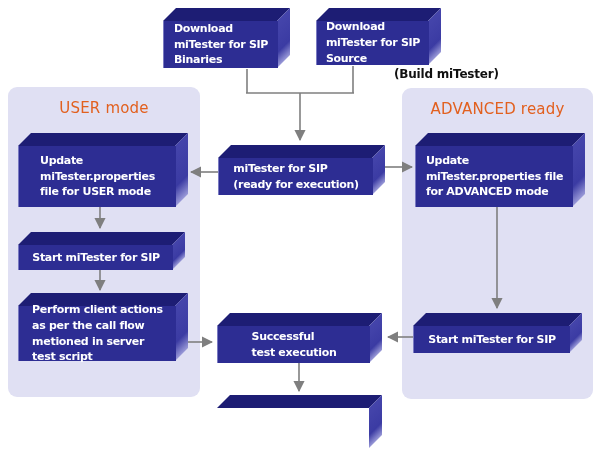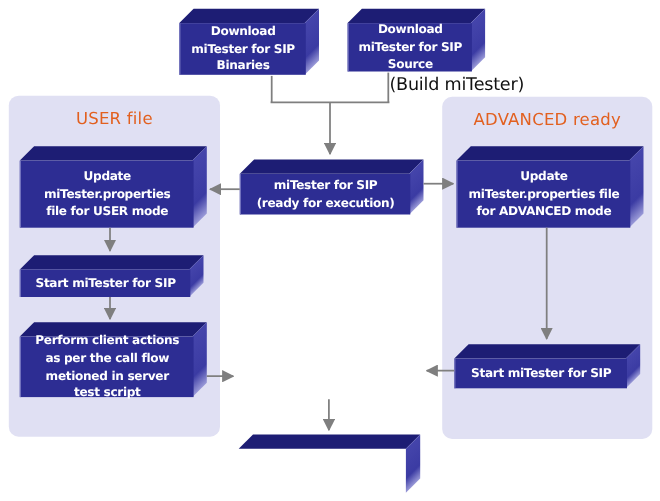--- a/index.html
+++ b/index.html
@@ -22,38 +22,38 @@
   }
   .b3d .rightf{
     position:absolute;right:0;top:13px;width:13px;height:calc(100% - 13px);
     background:linear-gradient(to bottom,#4545ab 0%,var(--box-side,#3b3ba3) 68%,#9a9ad8 100%);
     transform:skewY(-45deg);transform-origin:0 0;
   }
   .b3d .front{
     position:absolute;left:0;top:13px;width:calc(100% - 13px);height:calc(100% - 13px);
     background:var(--box-front,#2d2d93);
     border-left:1px solid #7a7ac2;
-    display:flex;align-items:center;justify-content:center;text-align:center;
+    display:flex;align-items:center;justify-content:center;text-align:left;
     color:var(--box-text,#ffffff);font-weight:bold;font-size:11px;line-height:1.45;
     letter-spacing:-0.3px;white-space:pre-line;
   }
   .note{
-    position:absolute;z-index:6;font-size:16px;font-weight:normal;
-    color:var(--note-text,#111111);letter-spacing:-0.2px;
+    position:absolute;z-index:6;font-size:12px;font-weight:bold;
+    color:var(--note-text,#111111);letter-spacing:-0.2px;margin-left:40px;
   }
   .connectors{position:absolute;left:0;top:0;z-index:5;pointer-events:none;}
   .connectors line{stroke:var(--arrow-gray,#7f7f7f);stroke-width:1.6;}
 </style>
 </head>
 <body>
 
 <div class="stage">
 
   <div class="panel" style="left:8px;top:87px;width:192px;height:310px">
-    <div class="panel-title">USER file</div>
+    <div class="panel-title">USER mode</div>
   </div>
   <div class="panel" style="left:402px;top:88px;width:191px;height:311px">
     <div class="panel-title">ADVANCED ready</div>
   </div>
 
   <svg class="connectors" width="600" height="455" viewBox="0 0 600 455">
     <defs>
       <marker id="ah" viewBox="0 0 10 10" refX="9" refY="5" markerWidth="7" markerHeight="7" orient="auto">
         <path d="M0,0 L10,5 L0,10 z" style="fill:var(--arrow-gray,#7f7f7f)"></path>
       </marker>
@@ -121,20 +121,26 @@
 
   <div class="b3d" style="left:18px;top:293px;width:170px;height:68px">
     <div class="topf"></div>
     <div class="rightf"></div>
     <div class="front">Perform client actions
 as per the call flow
 metioned in server
 test script</div>
   </div>
 
+  <div class="b3d" style="left:217px;top:313px;width:165px;height:50px">
+    <div class="topf"></div>
+    <div class="rightf"></div>
+    <div class="front">Successful
+test execution</div>
+  </div>
 
   <div class="b3d" style="left:413px;top:313px;width:169px;height:40px">
     <div class="topf"></div>
     <div class="rightf"></div>
     <div class="front">Start miTester for SIP</div>
   </div>
 
   <div class="b3d" style="left:217px;top:395px;width:165px;height:53px">
     <div class="topf"></div>
     <div class="rightf"></div>

